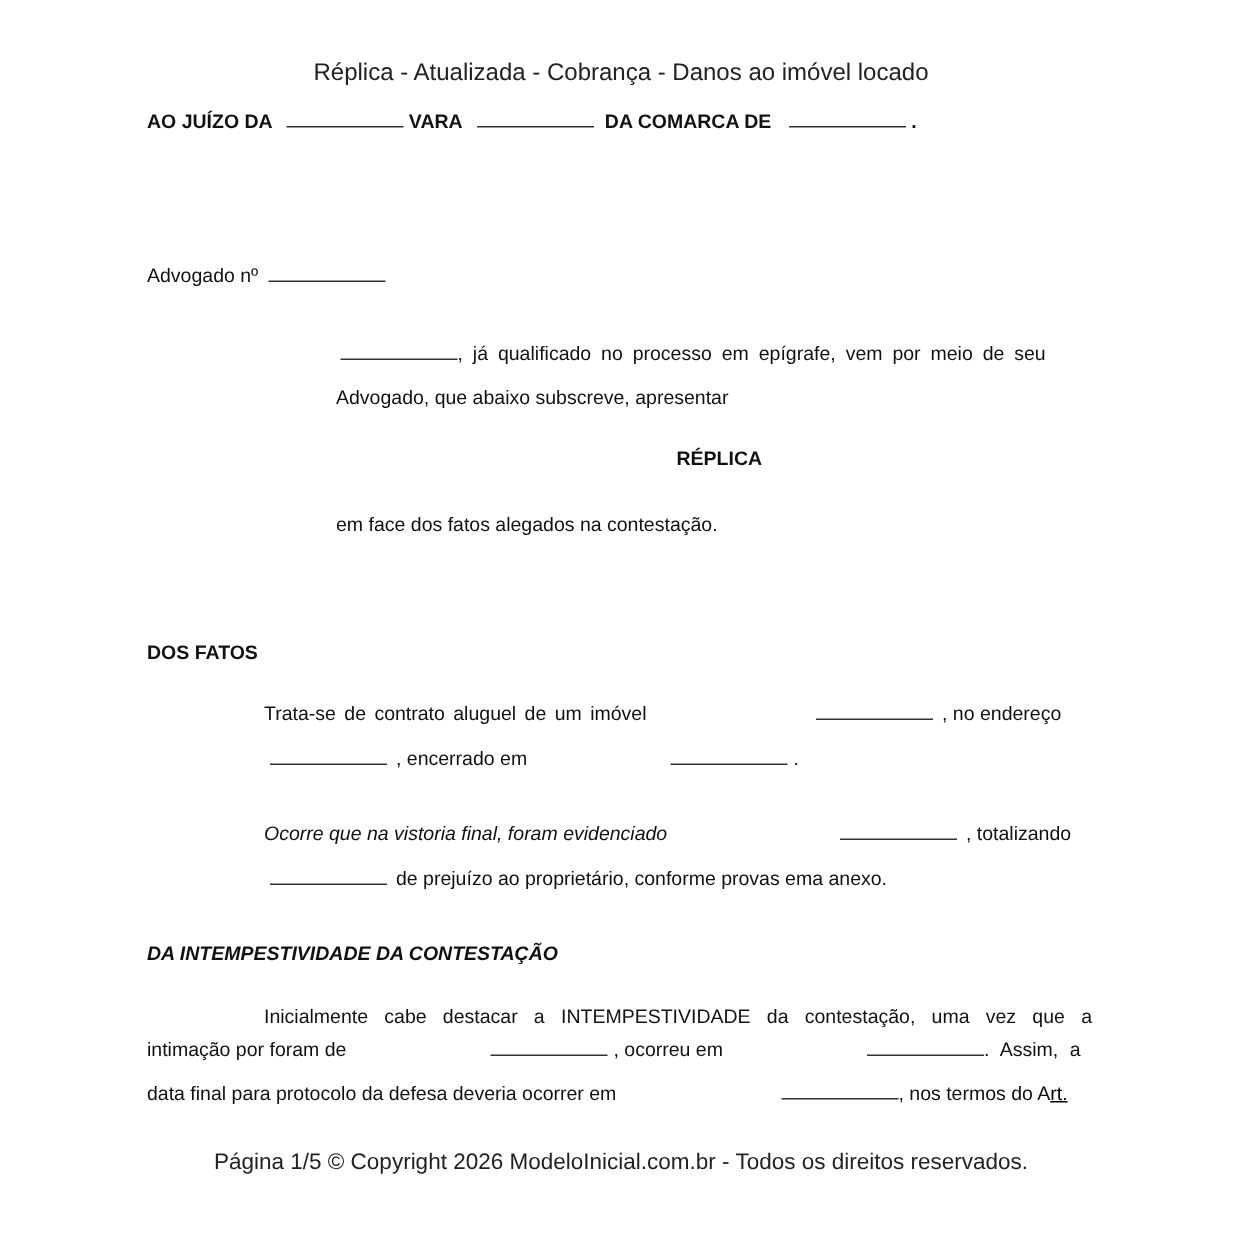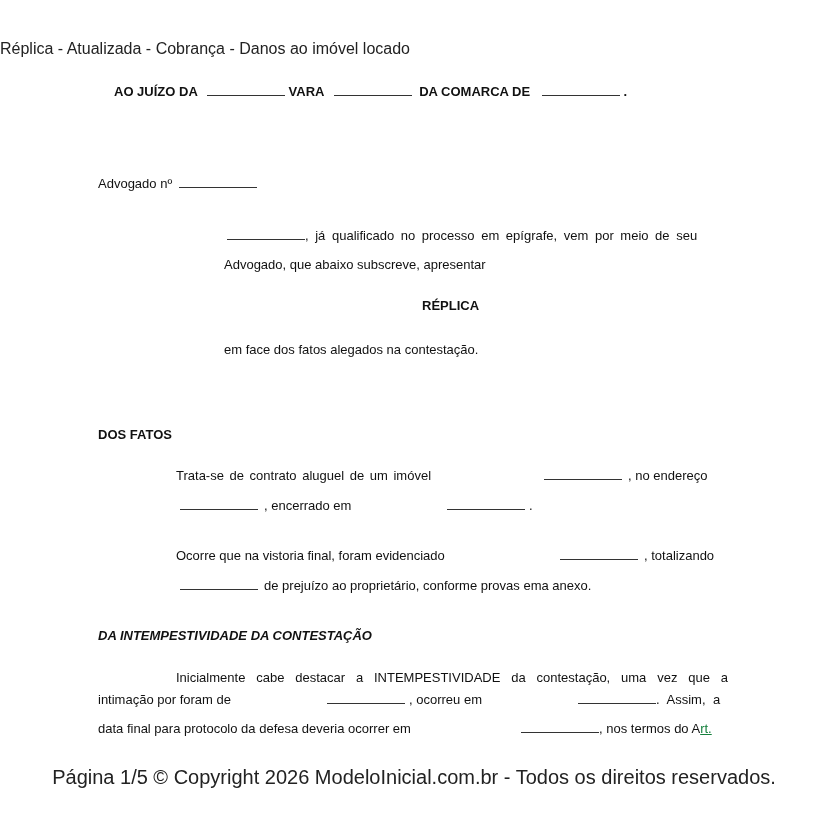--- a/index.html
+++ b/index.html
@@ -1,73 +1,73 @@
 <!DOCTYPE html>
 <html><head>
   <meta charset="utf-8">
   <style>
     html, body { margin:0; padding:0; background:#ffffff; }
     body { width:828px; height:828px; position:relative; overflow:hidden;
            font-family:"Liberation Sans", sans-serif; color:#111; }
     .abs { position:absolute; white-space:nowrap; }
-    .title { font-size:16px; top:40px; left:0; width:828px; color:#222; }
+    .title { font-size:16px; top:40px; left:0; width:828px; text-align:center; color:#222; }
     .t { font-size:13px; }
     .b { font-weight:bold; }
     .blank { display:inline-block; border-bottom:1px solid #333; height:11px; vertical-align:baseline; }
-    .link { color:#15803d; text-decoration:underline; }
-    .footer { font-size:20px; top:766px; left:0; width:828px; text-align:center; color:#222; }
+    .link { color:#000000; text-decoration:underline; }
+    .footer { font-size:15px; top:766px; left:0; width:828px; text-align:center; color:#222; }
   </style>
 </head>
 <body>
 
 <div>
 
   <div class="abs title">Réplica - Atualizada - Cobrança - Danos ao imóvel locado</div>
 
-  <div class="abs t b" style="top:84px;left:98px;margin-left:16px;">
+  <div class="abs t b" style="top:73px;left:98px;">
     <span>AO JUÍZO DA</span>
     <span class="blank" style="width:78px;margin-left:6px;"></span>
     <span>VARA</span>
     <span class="blank" style="width:78px;margin-left:6px;"></span>
     <span style="margin-left:4px;">DA COMARCA DE</span>
     <span class="blank" style="width:78px;margin-left:8px;"></span>
     <span>.</span>
   </div>
 
   <div class="abs t" style="top:176px;left:98px;">
     <span>Advogado nº</span>
     <span class="blank" style="width:78px;margin-left:3px;"></span>
   </div>
 
   <div class="abs t" style="top:228px;left:227px;width:501px;">
     <span class="blank" style="width:78px;"></span><span style="word-spacing:3px;">, já qualificado no processo em epígrafe, vem por meio de seu</span>
   </div>
   <div class="abs t" style="top:257px;left:224px;">Advogado, que abaixo subscreve, apresentar</div>
 
-  <div class="abs t b" style="top:298px;left:422px;">RÉPLICA</div>
+  <div class="abs t b" style="top:298px;left:451px;">RÉPLICA</div>
 
   <div class="abs t" style="top:342px;left:224px;">em face dos fatos alegados na contestação.</div>
 
   <div class="abs t b" style="top:427px;left:98px;">DOS FATOS</div>
 
   <div class="abs t" style="top:468px;left:176px;">
     <span style="word-spacing:2px;">Trata-se de contrato aluguel de um imóvel</span>
   </div>
   <div class="abs t" style="top:468px;left:544px;">
     <span class="blank" style="width:78px;"></span><span style="margin-left:6px;">, no endereço</span>
   </div>
 
   <div class="abs t" style="top:498px;left:180px;">
     <span class="blank" style="width:78px;"></span><span style="margin-left:6px;">, encerrado em</span>
   </div>
   <div class="abs t" style="top:498px;left:447px;">
     <span class="blank" style="width:78px;"></span><span style="margin-left:4px;">.</span>
   </div>
 
-  <div class="abs t" style="top:548px;left:176px;">Ocorre que na vistoria final, foram evidenciado</div>
+  <div class="abs t" style="top:548px;left:176px;font-style:italic;">Ocorre que na vistoria final, foram evidenciado</div>
   <div class="abs t" style="top:548px;left:560px;">
     <span class="blank" style="width:78px;"></span><span style="margin-left:6px;">, totalizando</span>
   </div>
 
   <div class="abs t" style="top:578px;left:180px;">
     <span class="blank" style="width:78px;"></span><span style="margin-left:6px;">de prejuízo ao proprietário, conforme provas ema anexo.</span>
   </div>
 
   <div class="abs t b" style="top:628px;left:98px;font-style:italic;">DA INTEMPESTIVIDADE DA CONTESTAÇÃO</div>
 

